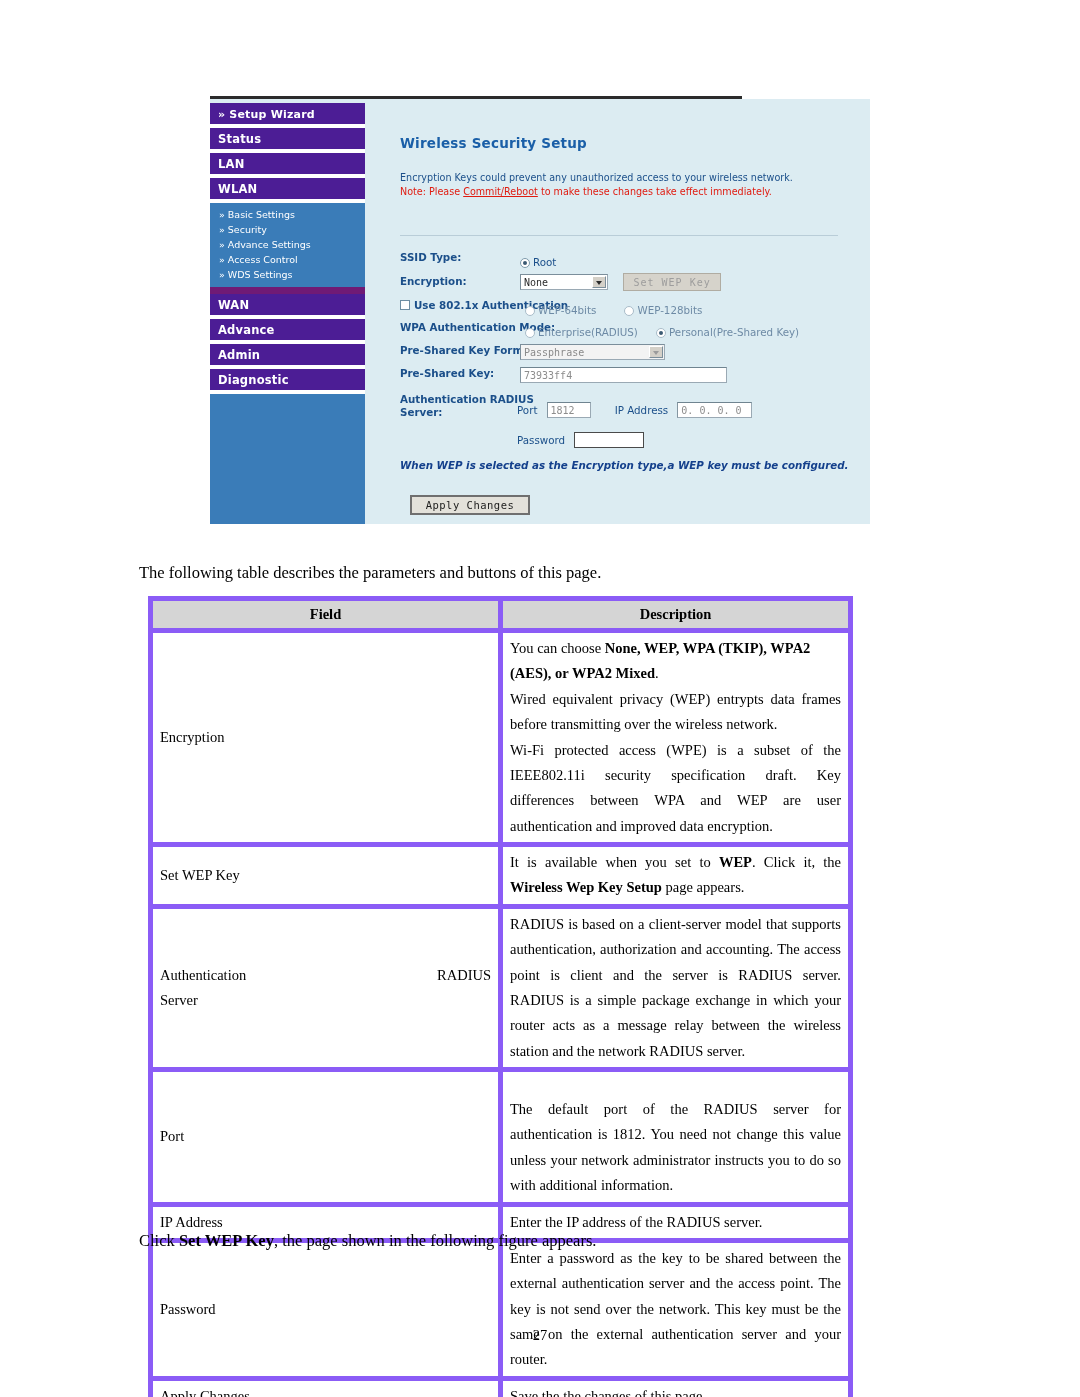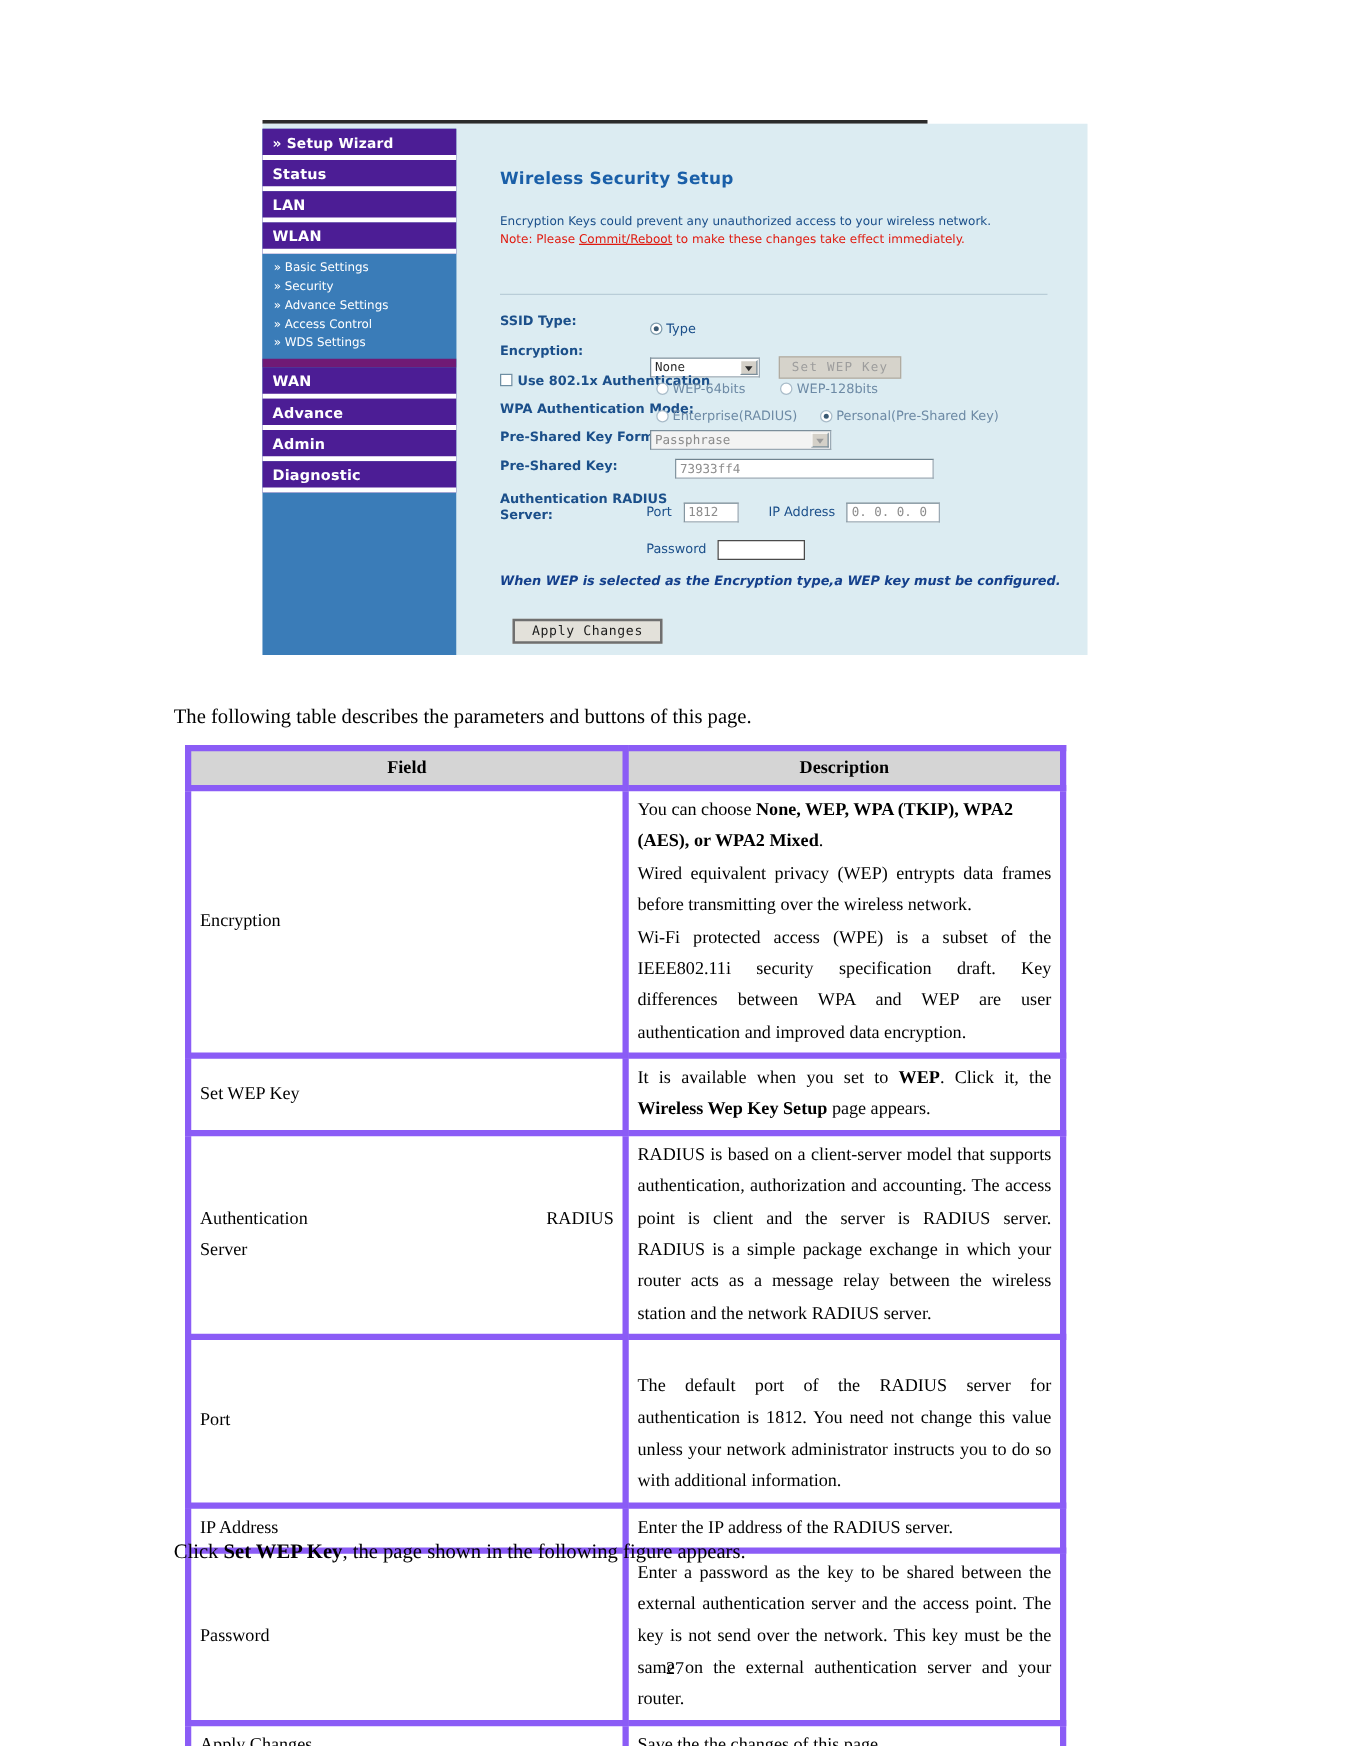--- a/index.html
+++ b/index.html
@@ -362,25 +362,25 @@
 
       <div class="desc">
         <div>Encryption Keys could prevent any unauthorized access to your wireless network.</div>
         <div class="red"><span>Note: Please </span><span class="uline">Commit/Reboot</span><span> to make these changes take effect immediately.</span></div>
       </div>
 
       <div class="hr"></div>
 
       <div class="lbl" style="top:152px;">SSID Type:</div>
       <div class="fieldcol" style="top:152px;">
-        <span class="radio on"></span><span class="radiotext">Type</span>
+        <span class="radio on"></span><span class="radiotext">Root</span>
       </div>
 
       <div class="lbl" style="top:176px;">Encryption:</div>
-      <div class="fieldcol" style="top:184px;">
+      <div class="fieldcol" style="top:172px;">
         <span class="select" style="width:88px;">
           <span>None</span>
           <span class="sel-arrow"></span>
         </span>
         <span class="btn" style="width:98px; margin-left:10px;">Set WEP Key</span>
       </div>
 
       <div class="lbl" style="top:200px;">
         <span class="cbox"></span><span>Use 802.1x Authentication</span>
       </div>
@@ -399,21 +399,21 @@
 
       <div class="lbl" style="top:245px;">Pre-Shared Key Format:</div>
       <div class="fieldcol" style="top:242px;">
         <span class="select dim" style="width:145px;">
           <span>Passphrase</span>
           <span class="sel-arrow"></span>
         </span>
       </div>
 
       <div class="lbl" style="top:268px;">Pre-Shared Key:</div>
-      <div class="fieldcol" style="top:265px;margin-left:20px;">
+      <div class="fieldcol" style="top:265px;">
         <span class="textinput" style="width:207px;">73933ff4</span>
       </div>
 
       <div class="lbl" style="top:294px; line-height:13px;">
         <div>Authentication RADIUS</div>
         <div>Server:</div>
       </div>
       <div class="fieldcol" style="top:300px; left:152px;">
         <span class="small-lbl">Port</span>
         <span class="textinput" style="width:44px; margin-left:4px;">1812</span>

